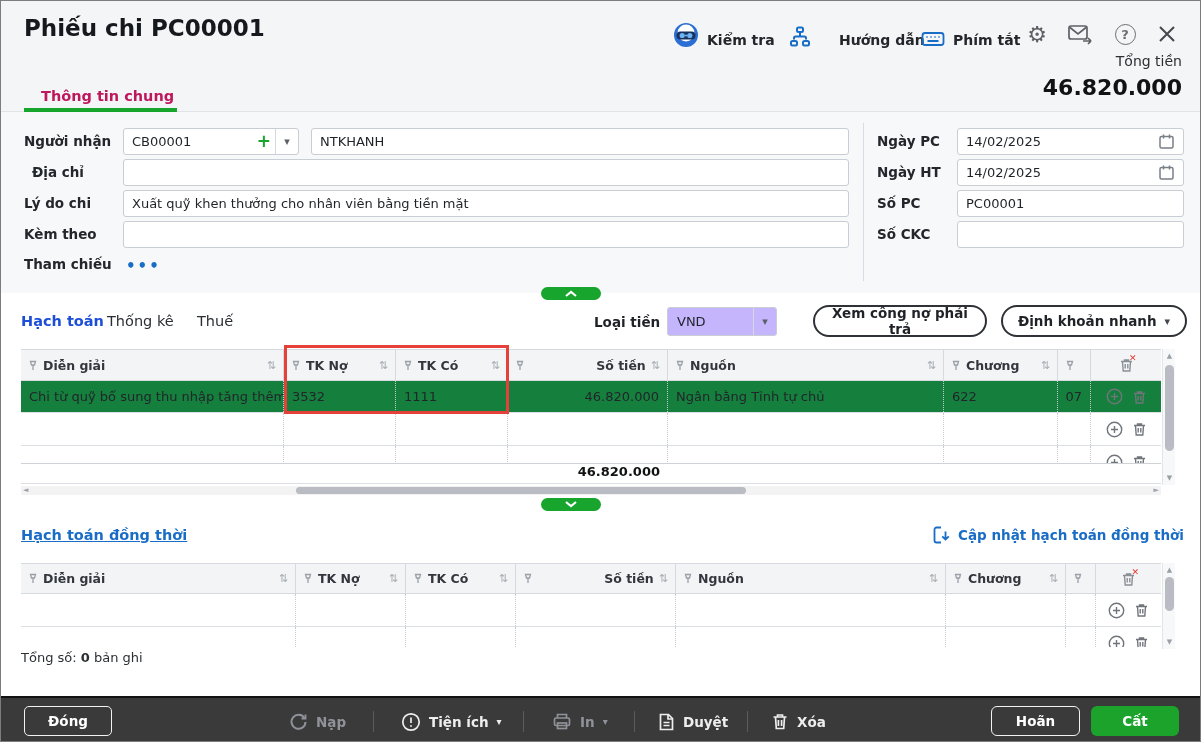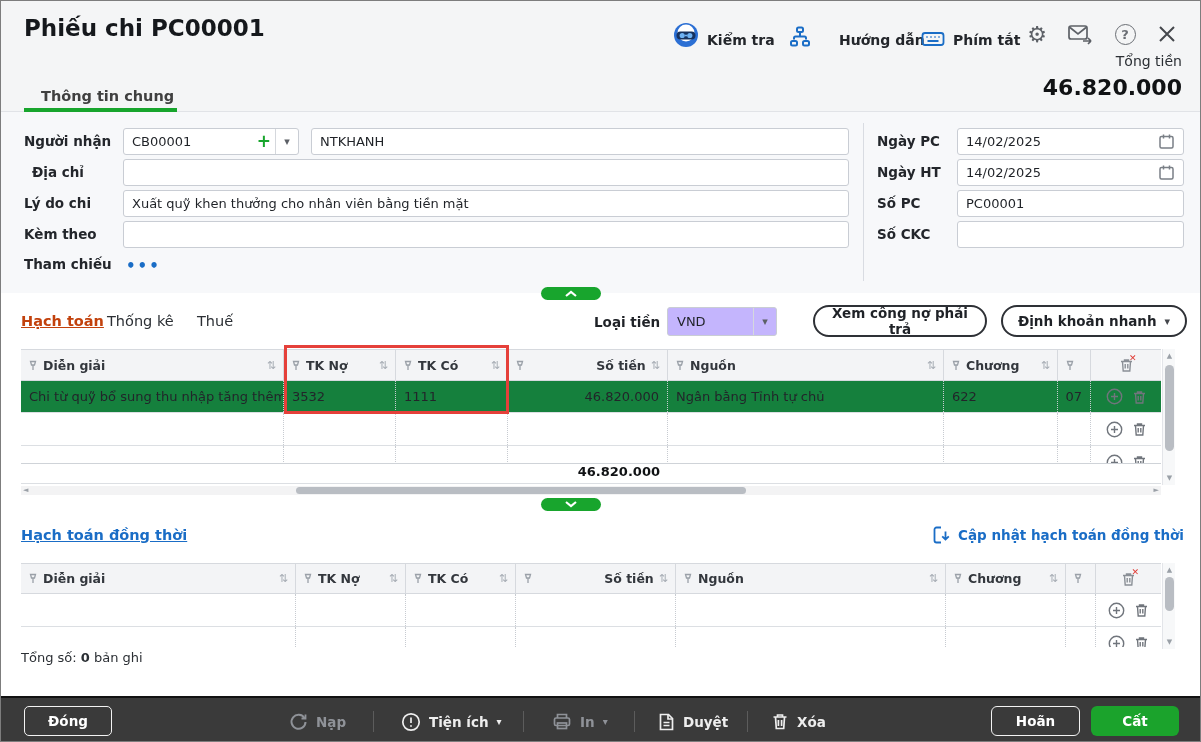--- a/index.html
+++ b/index.html
@@ -14,41 +14,41 @@
   .titlebar{position:absolute;left:0;top:0;width:100%;height:111px;background:#f4f5f6;border-bottom:1px solid #e1e3e7;}
   .page-title{position:absolute;left:23px;top:14px;font-size:23px;font-weight:bold;color:#15181c;}
   .util{position:absolute;top:20px;height:27px;display:flex;align-items:flex-end;gap:8px;font-weight:bold;font-size:14px;color:#23262b;cursor:pointer;}
   .u-kiemtra{left:672px;} .u-huongdan{left:788px;gap:28px;} .u-phimtat{left:920px;}
   .iconbtn{position:absolute;top:20px;width:26px;height:26px;display:flex;align-items:center;justify-content:center;cursor:pointer;}
   .ib-gear{left:1023px;font-size:22px;color:#5c6066;}
   .ib-mail{left:1066px;} .ib-help{left:1111px;} .ib-close{left:1153px;}
   .help-circle{width:21px;height:21px;border:1.6px solid #6a6e74;border-radius:50%;display:flex;align-items:center;justify-content:center;font-size:13px;font-weight:bold;color:#6a6e74;}
   .total-label{position:absolute;right:18px;top:52px;font-size:14px;color:#2b2f34;}
   .total-value{position:absolute;right:18px;top:74px;font-size:22px;font-weight:bold;color:#101214;}
-  .tab-general{position:absolute;left:40px;top:87px;font-size:14.5px;font-weight:bold;color:#404040;cursor:pointer;}
+  .tab-general{position:absolute;left:40px;top:87px;font-size:14.5px;font-weight:bold;color:#be185d;cursor:pointer;}
   .tab-underline{position:absolute;left:23px;top:107px;width:153px;height:4px;background:#18A52D;}
   
   .flabel{position:absolute;left:23px;width:96px;height:27px;line-height:27px;font-size:13.5px;font-weight:bold;color:#23262b;}
   .rlabel{position:absolute;left:876px;width:78px;height:27px;line-height:27px;font-size:13.5px;font-weight:bold;color:#23262b;}
   .tinput{position:absolute;height:27px;border:1px solid #c9cdd4;border-radius:3px;background:#fff;padding:0 8px;font-size:13px;color:#1f2227;font-family:inherit;outline:none;}
   .combo{position:absolute;left:122px;width:176px;height:27px;border:1px solid #c9cdd4;border-radius:3px;background:#fff;display:flex;align-items:center;}
   .combo .code{flex:0 0 auto;padding:0 8px;font-size:13px;}
   .combo .plus{margin-left:auto;color:#18A52D;font-size:17px;font-weight:bold;line-height:1;padding:0 4px;cursor:pointer;}
   .combo .sep{width:1px;height:25px;background:#d5d8dd;}
   .combo .caret, .sel .caret{width:22px;text-align:center;color:#5c6066;font-size:11px;cursor:pointer;}
   .dots{position:absolute;left:125px;top:256px;color:#1A6DC6;font-size:15px;font-weight:bold;letter-spacing:2px;cursor:pointer;}
   .vdivider{position:absolute;left:862px;top:122px;width:1px;height:158px;background:#d9dce2;}
   .datefield{display:flex;align-items:center;}
   .datefield .dtext{flex:1;font-size:13px;}
   
   .pill{position:absolute;left:540px;width:60px;height:13px;background:#18A52D;border:none;border-radius:7px;display:flex;align-items:center;justify-content:center;cursor:pointer;padding:0;}
   .pill-up{top:286px;} .pill-down{top:497px;}
   
   .subtab{position:absolute;top:312px;font-size:14.5px;cursor:pointer;color:#2b2f34;}
-  .st-active{left:20px;color:#c2410c;font-weight:bold;text-decoration:underline;}
+  .st-active{left:20px;color:#1d4ed8;font-weight:bold;}
   .st-2{left:106px;} .st-3{left:196px;}
   .cur-label{position:absolute;left:593px;top:313px;font-size:13.5px;font-weight:bold;}
   .sel{position:absolute;left:666px;top:306px;width:110px;height:29px;border:1px solid #c9cdd4;border-radius:3px;background:#c4b5fd;display:flex;align-items:center;cursor:pointer;}
   .sel .val{flex:1;padding:0 9px;font-size:13px;}
   .sel .sep{width:1px;height:27px;background:#d5d8dd;}
   .pillbtn{position:absolute;top:304px;height:32px;border:2px solid #2e3136;border-radius:16px;background:#fff;font-family:inherit;font-size:13.5px;font-weight:bold;color:#1f2227;display:flex;align-items:center;justify-content:center;gap:8px;cursor:pointer;}
   .pb-debt{left:812px;width:174px;}
   .pb-quick{left:1000px;width:186px;}
   .pb-quick .caret{font-size:11px;color:#44474c;}
   

